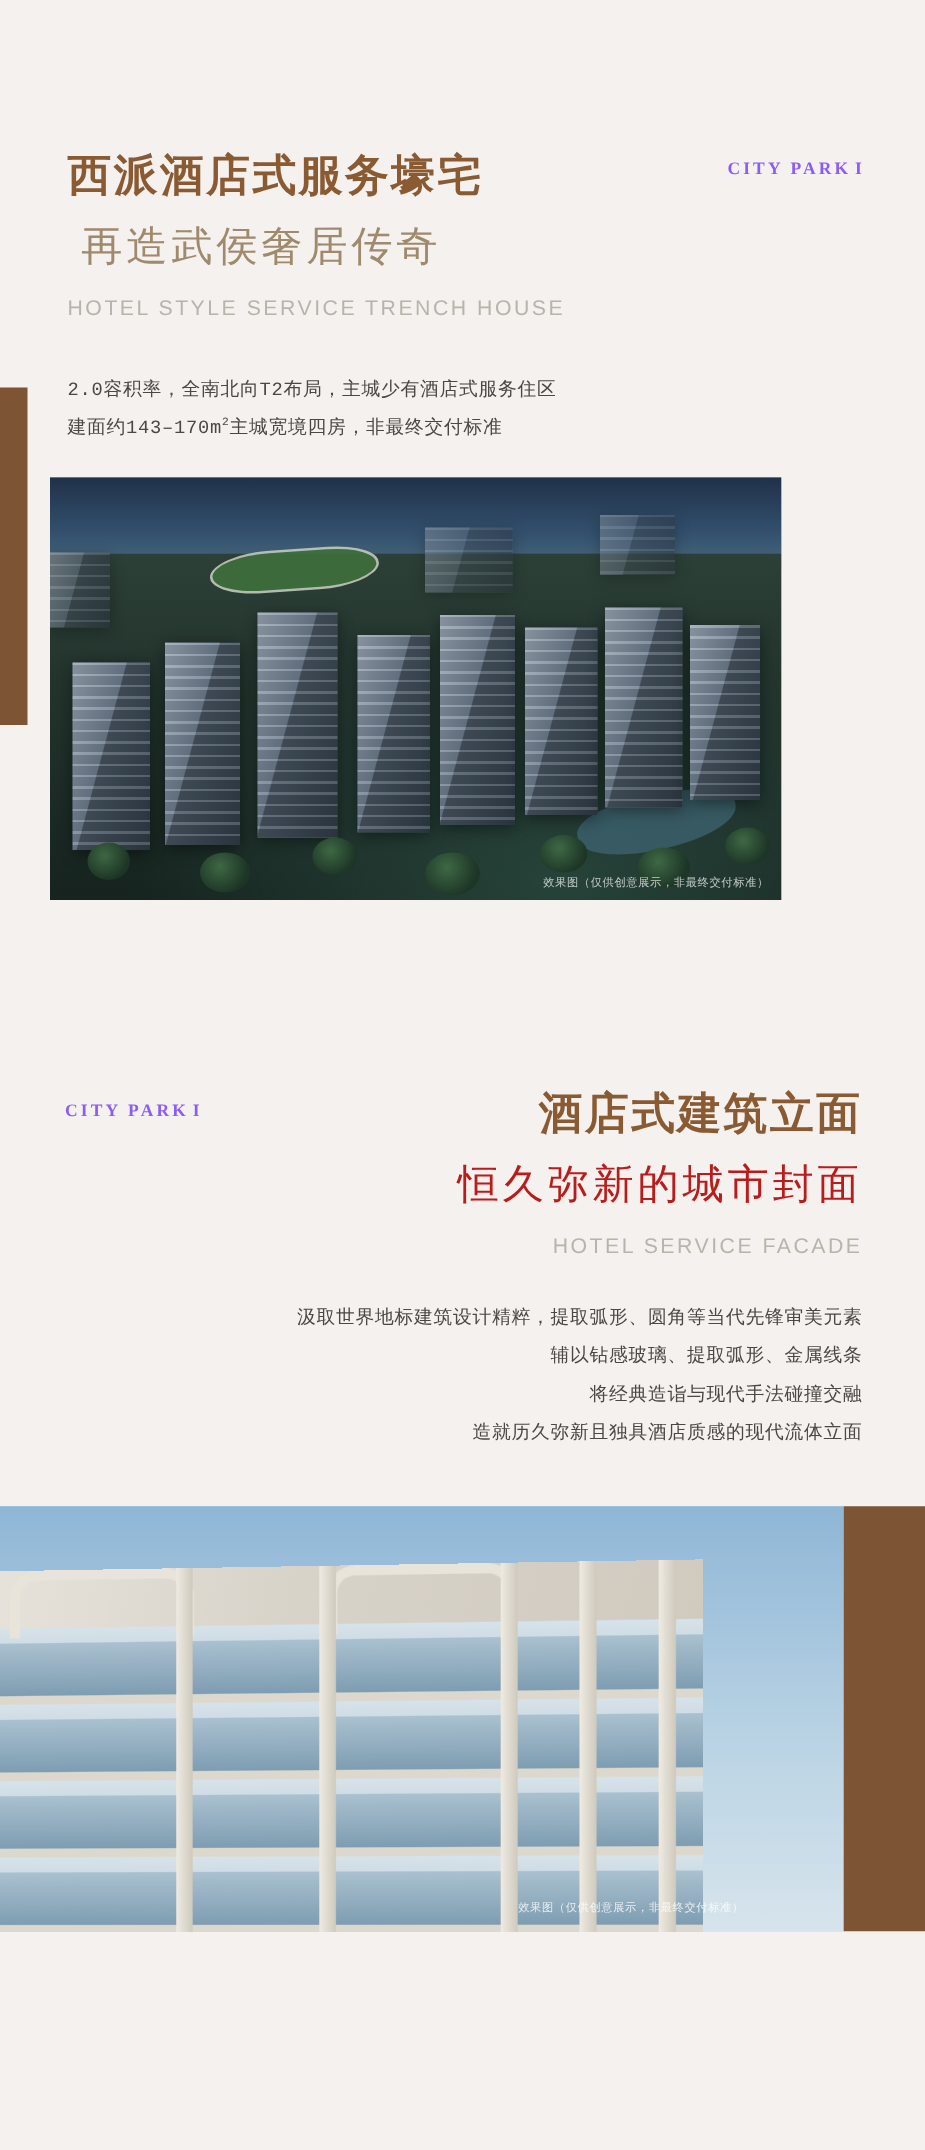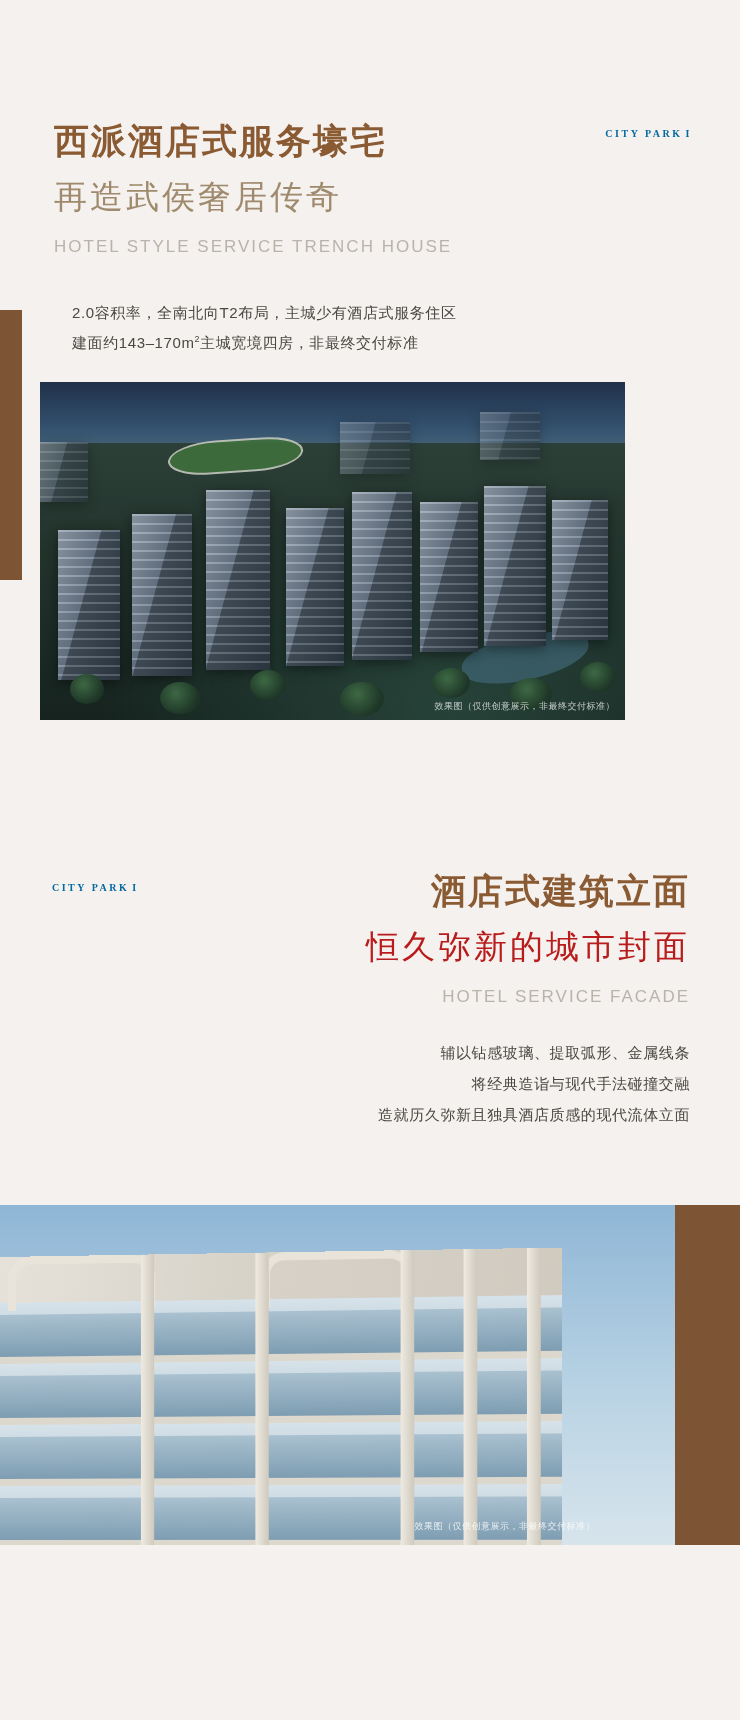--- a/index.html
+++ b/index.html
@@ -26,23 +26,23 @@
   
   .section-one {
     position: relative;
     width: 740px;
     height: 860px;
     background: #f4f1ee;
   }
 
   .brand-mark {
     font-family: "Liberation Serif", serif;
-    font-size: 10px;
+    font-size: 14px;
     letter-spacing: 2.5px;
-    color: #0369a1;
+    color: #8b5cf6;
     font-weight: 600;
     white-space: nowrap;
   }
   .brand-mark .brand-bar {
     display: inline-block;
     margin-left: 3px;
     font-weight: 700;
   }
 
   .s1-brand {
@@ -64,42 +64,41 @@
     line-height: 1.25;
     margin: 0;
     font-family: "DejaVu Sans", sans-serif;
   }
   .s1-title-2 {
     font-size: 33px;
     font-weight: 500;
     color: #a08a6d;
     letter-spacing: 3px;
     line-height: 1.3;
-    margin: 12px 0 0 0;
+    margin: 12px 0 0 11px;
     font-family: "DejaVu Sans", sans-serif;
   }
   .s1-sub-en {
     font-family: "Liberation Sans", sans-serif;
     font-size: 17px;
     letter-spacing: 2px;
     color: #b9b3ab;
     margin-top: 18px;
     font-weight: 400;
   }
 
   .s1-copy {
     position: absolute;
     left: 54px;
     top: 298px;
     font-size: 15px;
     color: #4b4742;
     line-height: 2.0;
     letter-spacing: 0.6px;
-    font-family: Liberation Sans, sans-serif;
-    margin-left: 18px;
+    font-family: Liberation Mono, monospace;
   }
   .s1-copy sup {
     font-size: 9px;
     vertical-align: super;
   }
 
   .left-brown-bar {
     position: absolute;
     left: 0;
     top: 310px;
@@ -375,20 +374,21 @@
       <span>CITY PARK</span><span class="brand-bar">I</span>
     </div>
 
     <div class="s2-head">
       <h1 class="s2-title-1">酒店式建筑立面</h1>
       <h2 class="s2-title-2">恒久弥新的城市封面</h2>
       <div class="s2-sub-en">HOTEL SERVICE FACADE</div>
     </div>
 
     <div class="s2-copy">
+      <div>汲取世界地标建筑设计精粹，提取弧形、圆角等当代先锋审美元素</div>
       <div>辅以钻感玻璃、提取弧形、金属线条</div>
       <div>将经典造诣与现代手法碰撞交融</div>
       <div>造就历久弥新且独具酒店质感的现代流体立面</div>
     </div>
 
     <div class="img2-wrap">
       <div class="sky2"></div>
 
       <div class="facade">
         <div class="floor" style="top:46px;"></div>

